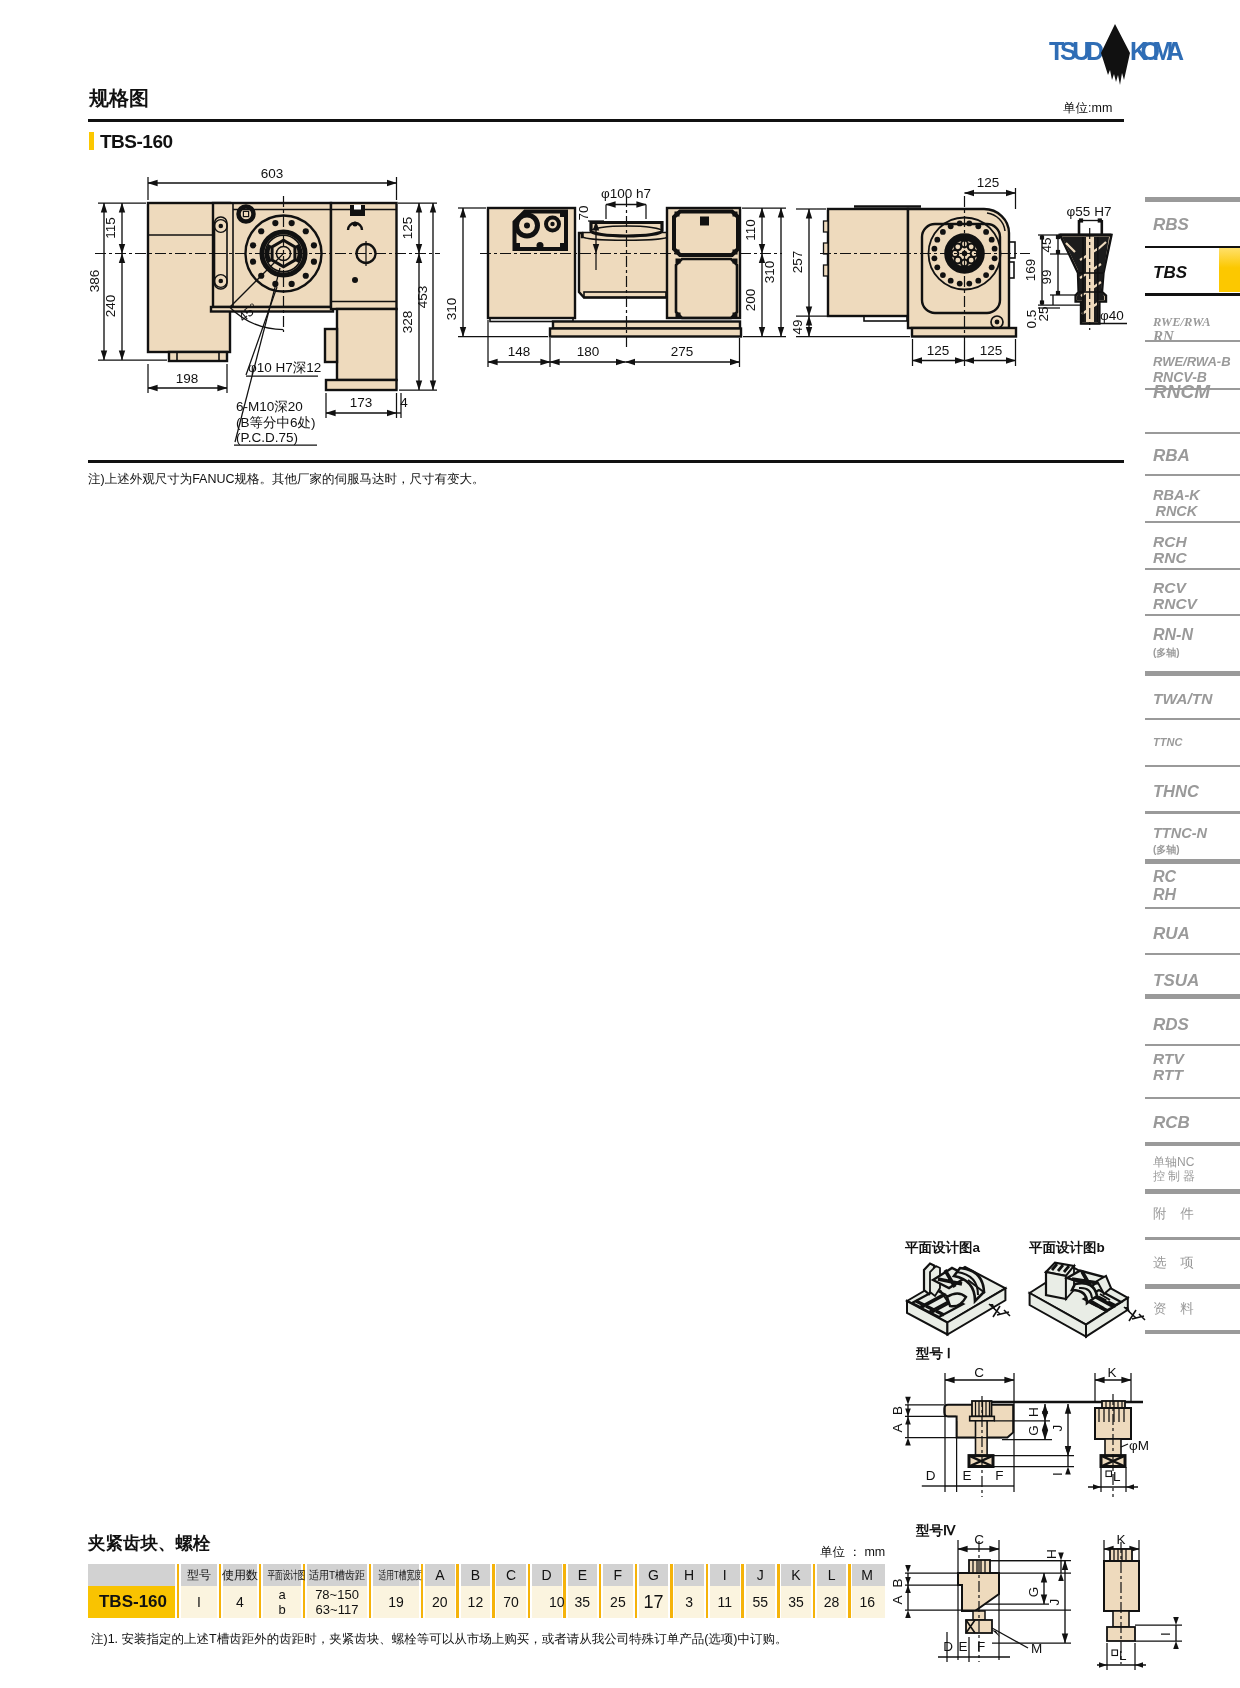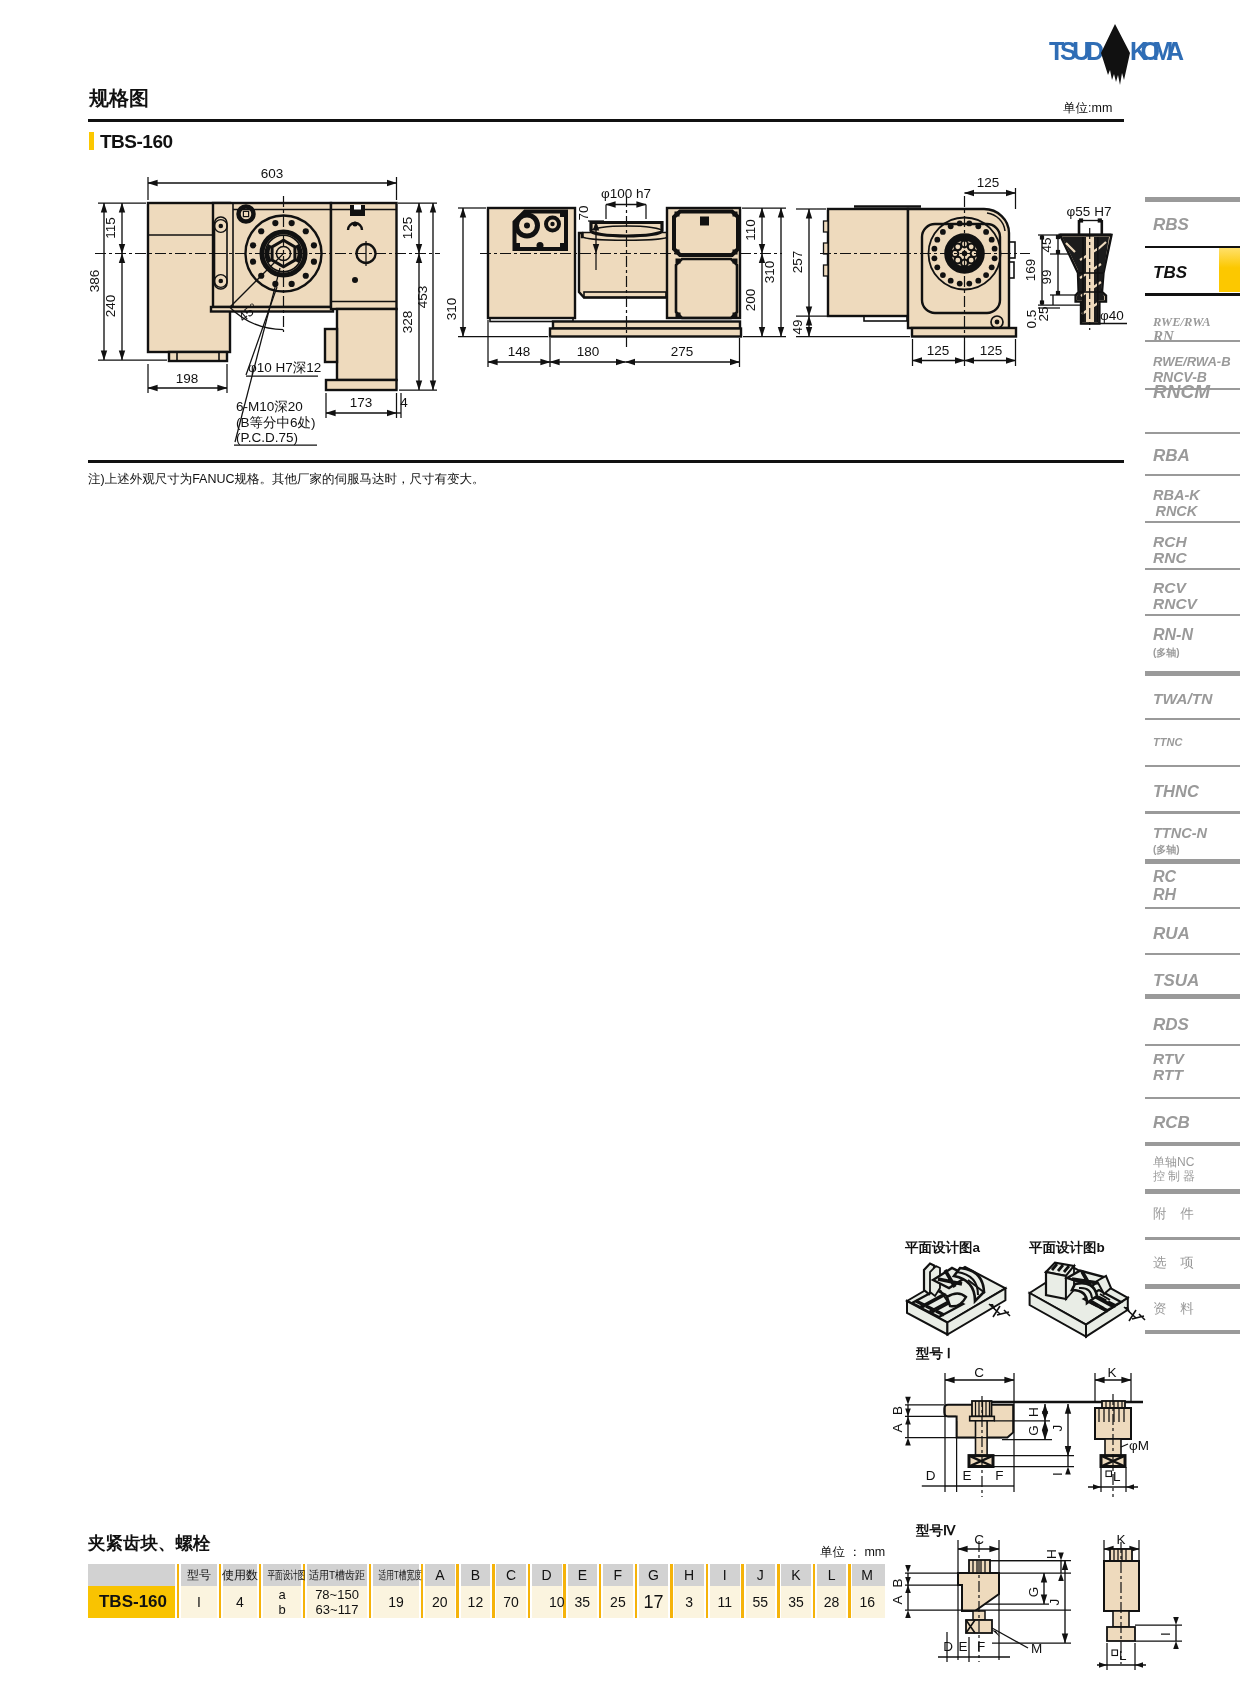--- a/index.html
+++ b/index.html
@@ -199,20 +199,21 @@
       <div class="abs" style="left:512.1px;top:22px;width:35.60000000000002px;height:32px;font-size:14px;text-align:center;line-height:32px;">25</div>
       <div class="abs" style="left:547.7px;top:22px;width:35.59999999999991px;height:32px;font-size:18px;text-align:center;line-height:32px;">17</div>
       <div class="abs" style="left:583.3px;top:22px;width:35.60000000000002px;height:32px;font-size:14px;text-align:center;line-height:32px;">3</div>
       <div class="abs" style="left:618.9px;top:22px;width:35.60000000000002px;height:32px;font-size:14px;text-align:center;line-height:32px;">11</div>
       <div class="abs" style="left:654.5px;top:22px;width:35.700000000000045px;height:40px;font-size:14px;text-align:center;line-height:32px;">55</div>
       <div class="abs" style="left:690.2px;top:22px;width:35.59999999999991px;height:32px;font-size:14px;text-align:center;line-height:32px;">35</div>
       <div class="abs" style="left:725.8px;top:22px;width:35.60000000000002px;height:32px;font-size:14px;text-align:center;line-height:32px;">28</div>
       <div class="abs" style="left:761.4px;top:22px;width:35.60000000000002px;height:32px;font-size:14px;text-align:center;line-height:32px;">16</div>
 </div>
 
+<div class="abs" style="left:91px;top:1631px;font-size:12.5px;">注)1. 安装指定的上述T槽齿距外的齿距时，夹紧齿块、螺栓等可以从市场上购买，或者请从我公司特殊订单产品(选项)中订购。</div>
 
 <svg id="draw" class="abs" style="left:0;top:0;" width="1240" height="1688" viewBox="0 0 1240 1688">
 <defs>
 <marker id="ar" viewBox="0 0 10 8" markerWidth="10" markerHeight="8" refX="9.6" refY="4" orient="auto-start-reverse" markerUnits="userSpaceOnUse">
           <path d="M0,0.8 L10,4 L0,7.2 Z" fill="#111"></path>
         </marker>
 </defs>
 <style>
 #draw .ol{fill:#eedabd;stroke:#111;stroke-width:2.4;stroke-linejoin:miter;}
 #draw .o3{fill:#eedabd;stroke:#111;stroke-width:3.2;}

